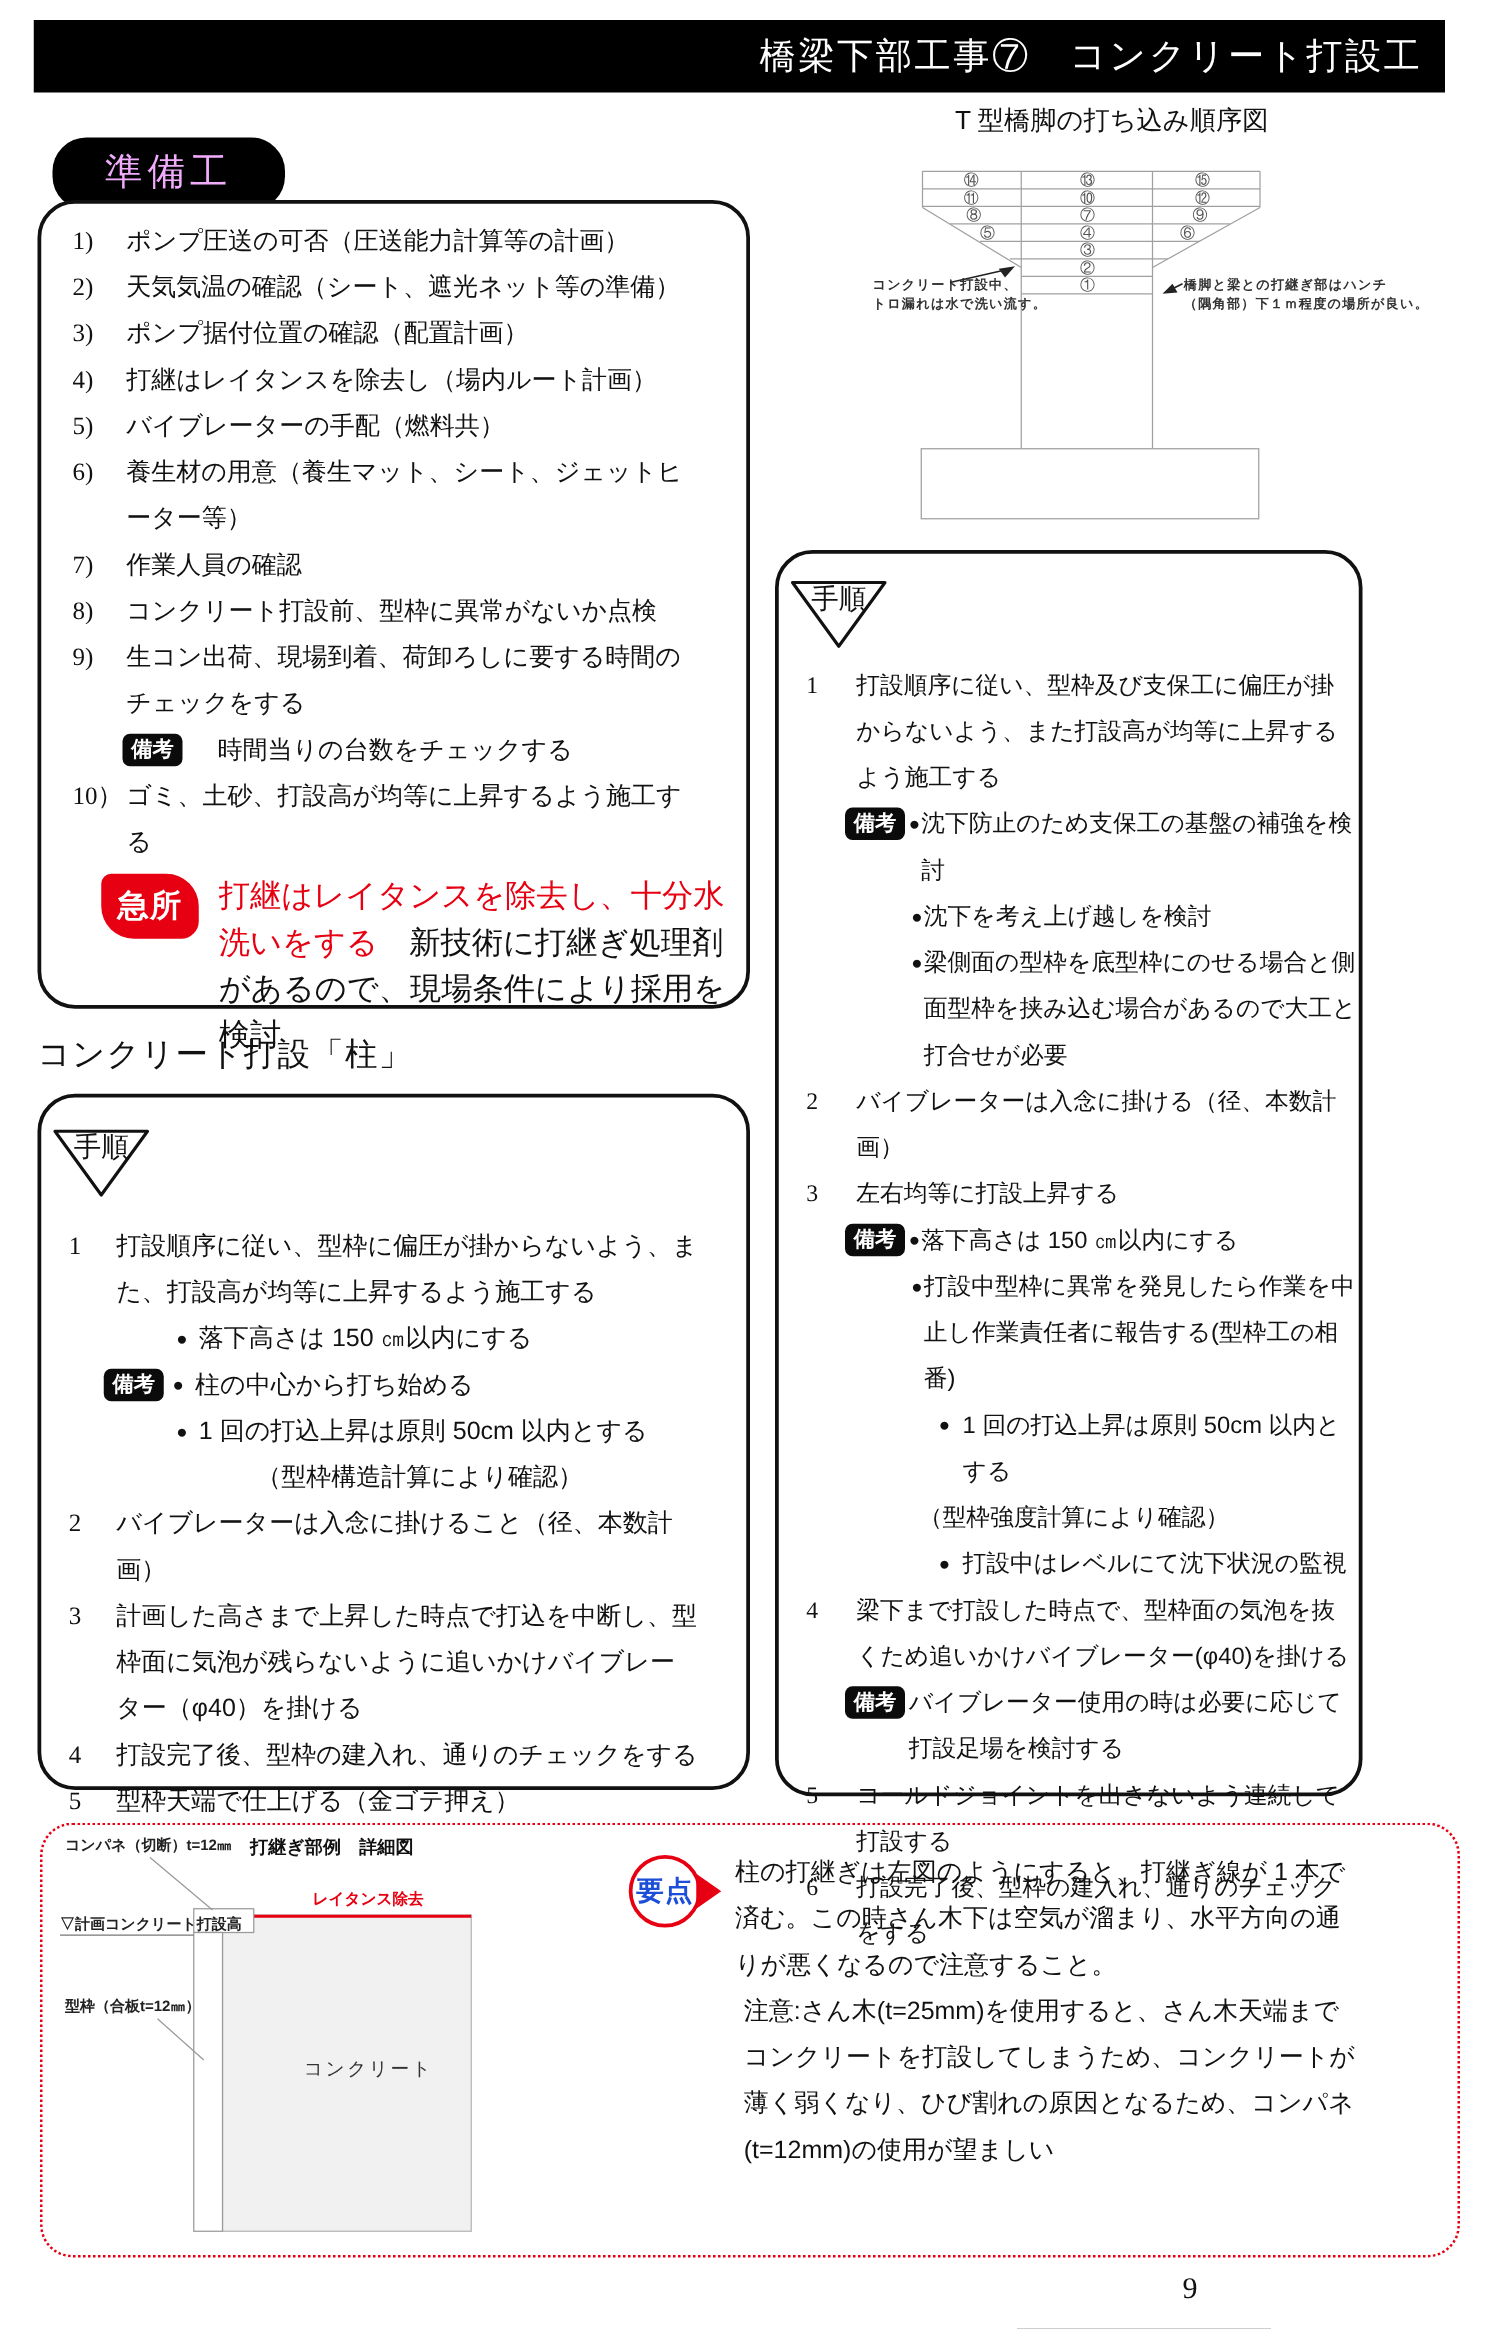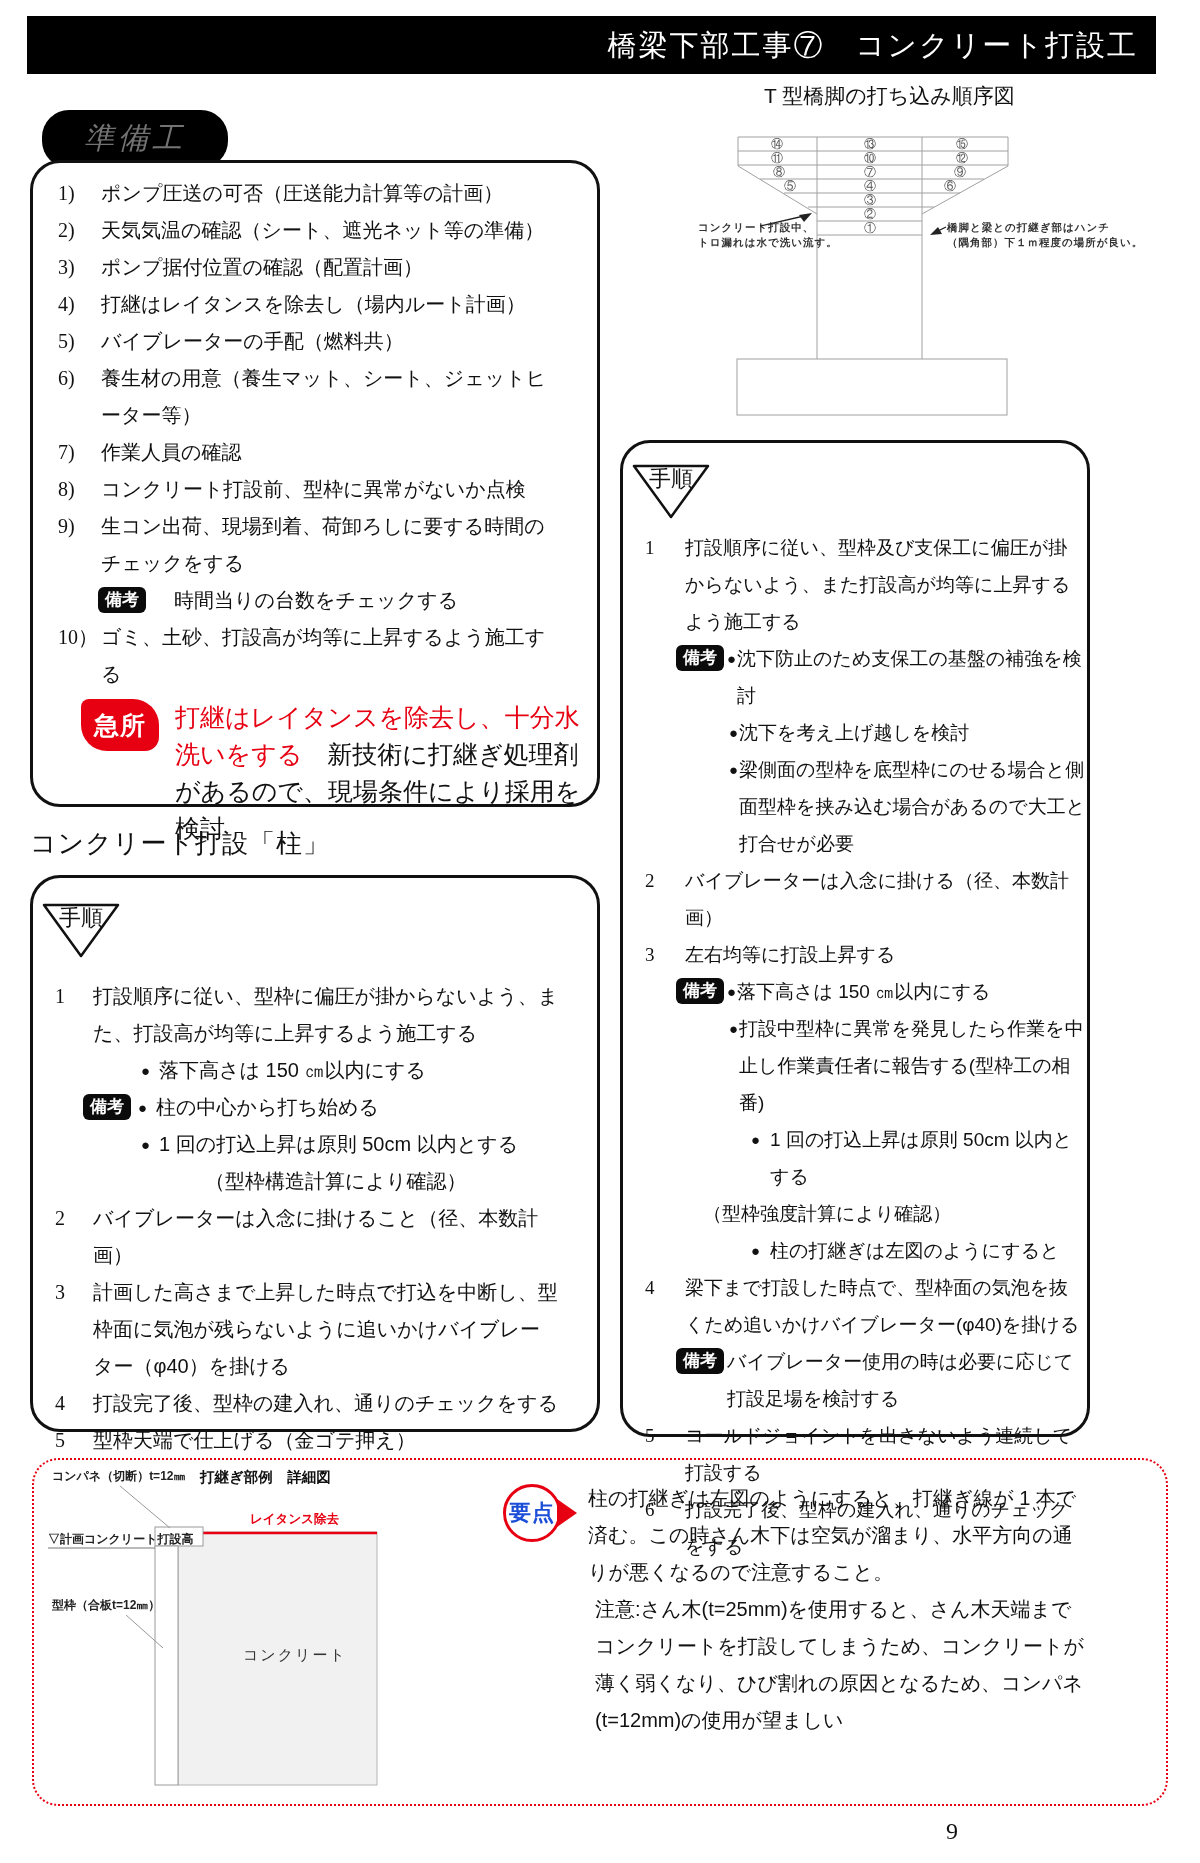--- a/index.html
+++ b/index.html
@@ -4,22 +4,22 @@
 <style>
   html,body{margin:0;padding:0;background:#888;}
   .page{position:relative;width:1200px;height:1863px;background:#fff;margin:0 auto;
         font-family:"Liberation Sans",sans-serif;color:#111;overflow:hidden;}
 
   
   .header-bar{position:absolute;left:27px;top:16px;width:1129px;height:58px;background:#000;
               color:#fff;font-size:29px;line-height:58px;text-align:right;padding-right:18px;
               box-sizing:border-box;letter-spacing:2px;}
 
-  .prep-pill{position:absolute;left:42px;top:110px;width:186px;height:58px;background:#000;color:#737373;
-             border-radius:27px;font-size:30px;line-height:56px;text-align:center;letter-spacing:4px;font-style:italic;}
+  .prep-pill{position:absolute;left:42px;top:110px;width:186px;height:58px;background:#000;color:#f0abfc;
+             border-radius:27px;font-size:30px;line-height:56px;text-align:center;letter-spacing:4px;}
 
   .round-box{position:absolute;background:#fff;border:3px solid #111;border-radius:30px;box-sizing:border-box;}
   #box1{left:30px;top:160px;width:570px;height:647px;padding-top:12px;}
   #box2{left:30px;top:875px;width:570px;height:557px;}
   #box3{left:620px;top:440px;width:470px;height:997px;}
 
   .section-heading{position:absolute;left:30px;top:826px;font-size:26px;letter-spacing:1px;}
 
   
   .pline{position:relative;display:flex;align-items:flex-start;}
@@ -51,21 +51,21 @@
   #box2 .lv1 .pbadge{margin-right:7px;}
   #box2 .marker{margin:20px 0 14px 8px;}
   #box3 .marker{margin:16px 0 4px 8px;}
 
   #box3 .pline{font-size:19px;line-height:37px;}
   #box3 .lv0{padding-left:62px;padding-right:5px;}
   #box3 .pnum{left:22px;}
   #box3 .lv1{padding-left:53px;}
   #box3 .lv2{padding-left:106px;}
   #box3 .lv2b{padding-left:128px;}
-  #box3 .lv3{padding-left:80px;}
+  #box3 .lv3{padding-left:112px;}
   #box3 .pbullet.tight{margin-right:1px;}
   #box3 .pbullet.spaced{margin-right:10px;}
   #box3 .lv1 .pbadge{margin-right:3px;}
 
   .diagram{position:absolute;}
   #pier-svg{left:585px;top:82px;}
   #joint-svg{left:40px;top:1460px;}
 
   .joint-box{position:absolute;left:32px;top:1458px;width:1136px;height:348px;
              border:2px dotted #e60012;border-radius:26px;box-sizing:border-box;}
@@ -285,21 +285,21 @@
         </div>
         <div class="pline lv2b">
           <span class="pbullet spaced">●</span>
           <span class="ptext">1 回の打込上昇は原則 50cm 以内とする</span>
         </div>
         <div class="pline lv3">
           <span class="ptext">（型枠強度計算により確認）</span>
         </div>
         <div class="pline lv2b">
           <span class="pbullet spaced">●</span>
-          <span class="ptext">柱の打継ぎは左図のようにすると</span>
+          <span class="ptext">打設中はレベルにて沈下状況の監視</span>
         </div>
         <div class="pline lv0">
           <span class="pnum">4</span>
           <span class="ptext">梁下まで打設した時点で、型枠面の気泡を抜くため追いかけバイブレーター(φ40)を掛ける</span>
         </div>
         <div class="pline lv1">
           <span class="pbadge">備考</span>
           <span class="ptext">バイブレーター使用の時は必要に応じて打設足場を検討する</span>
         </div>
         <div class="pline lv0">

